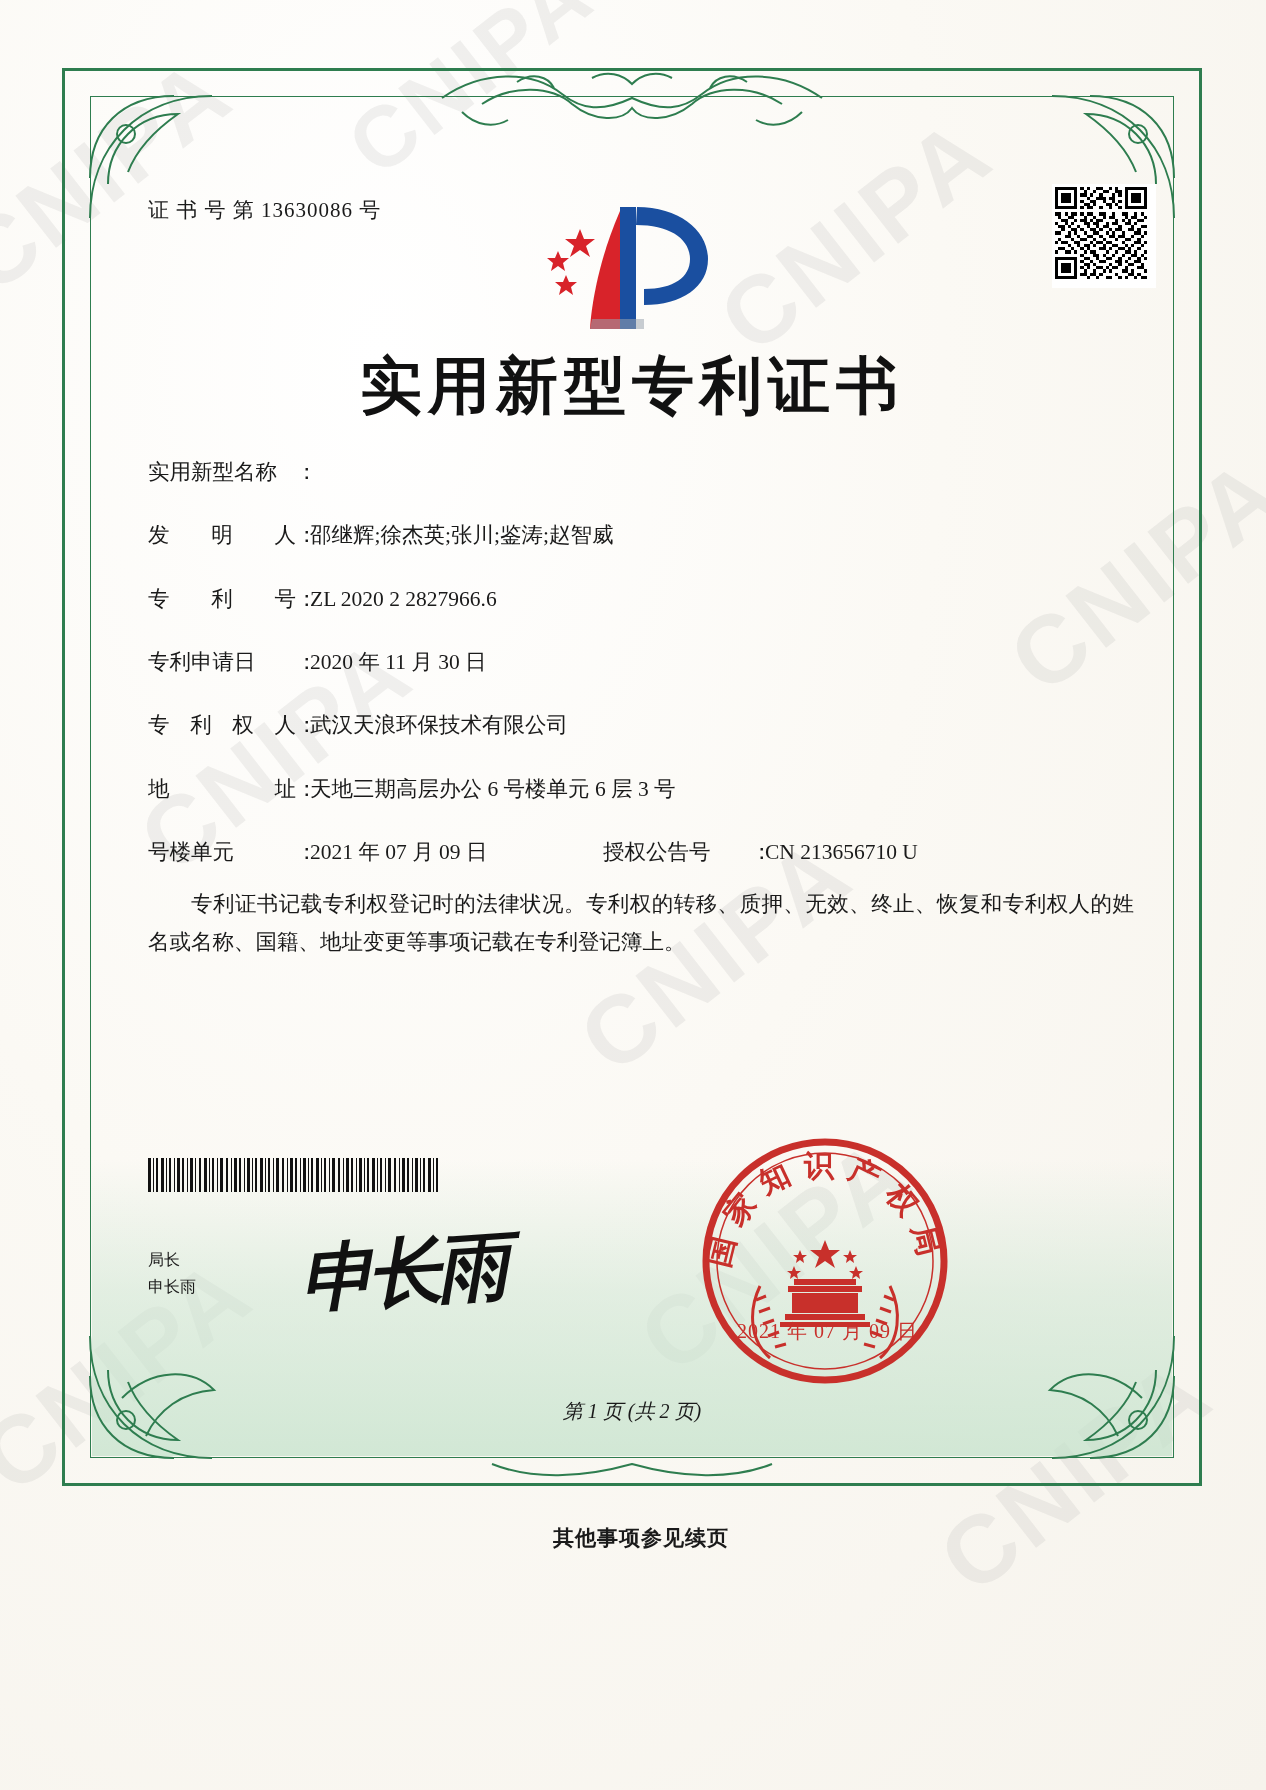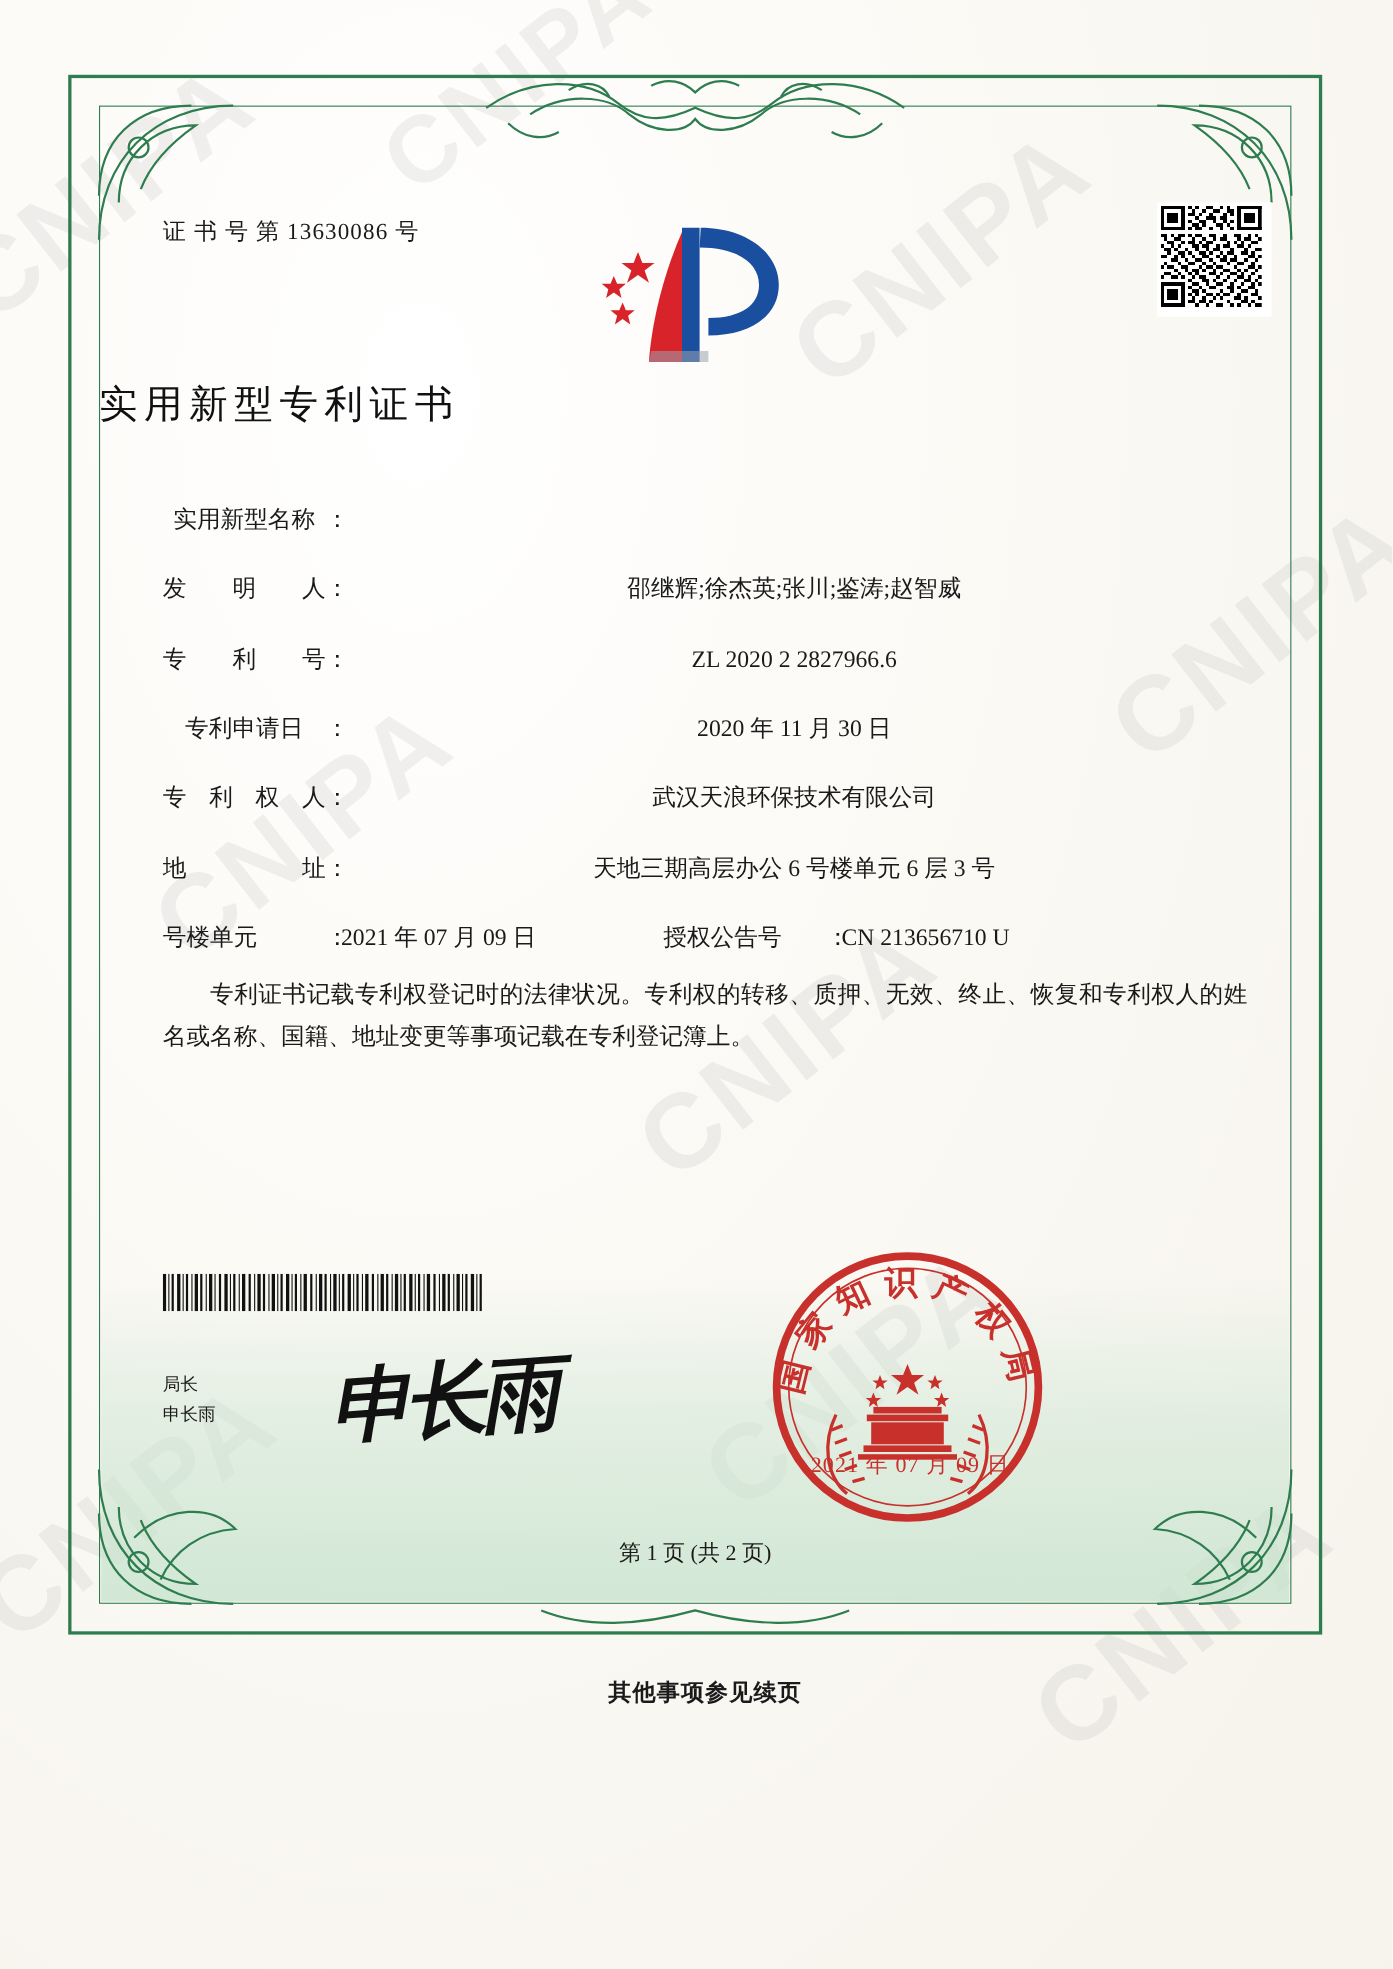--- a/index.html
+++ b/index.html
@@ -122,40 +122,40 @@
     transform: translateX(-50%);
     width: 200px;
     height: 135px;
   }
 
   .title {
     position: absolute;
     left: 0;
     right: 0;
     top: 248px;
+    text-align: center;
     font-family: "DejaVu Serif", "Liberation Serif", serif;
-    font-size: 35px;
-    font-weight: 400;
+    font-size: 62px;
+    font-weight: 700;
     letter-spacing: 6px;
     color: #111;
   }
 
   .fields {
     position: absolute;
     left: 58px;
     right: 40px;
     top: 360px;
     font-size: 21.5px;
     line-height: 1.55;
   }
   .field-row {
     display: flex;
     align-items: flex-start;
     margin-bottom: 30px;
-    text-align: center;
   }
   .f-label {
     flex: 0 0 auto;
     width: 148px;
     letter-spacing: 0;
   }
   .f-label.spaced {
     display: flex;
     justify-content: space-between;
     width: 148px;
@@ -233,20 +233,21 @@
     letter-spacing: 1px;
   }
 
   .page-num {
     position: absolute;
     left: 0;
     right: 0;
     top: 1302px;
     text-align: center;
     font-size: 20px;
+    font-style: italic;
   }
 
   .footer-note {
     position: absolute;
     left: 0;
     right: 0;
     top: 1524px;
     text-align: center;
     font-size: 21px;
     font-weight: 700;

